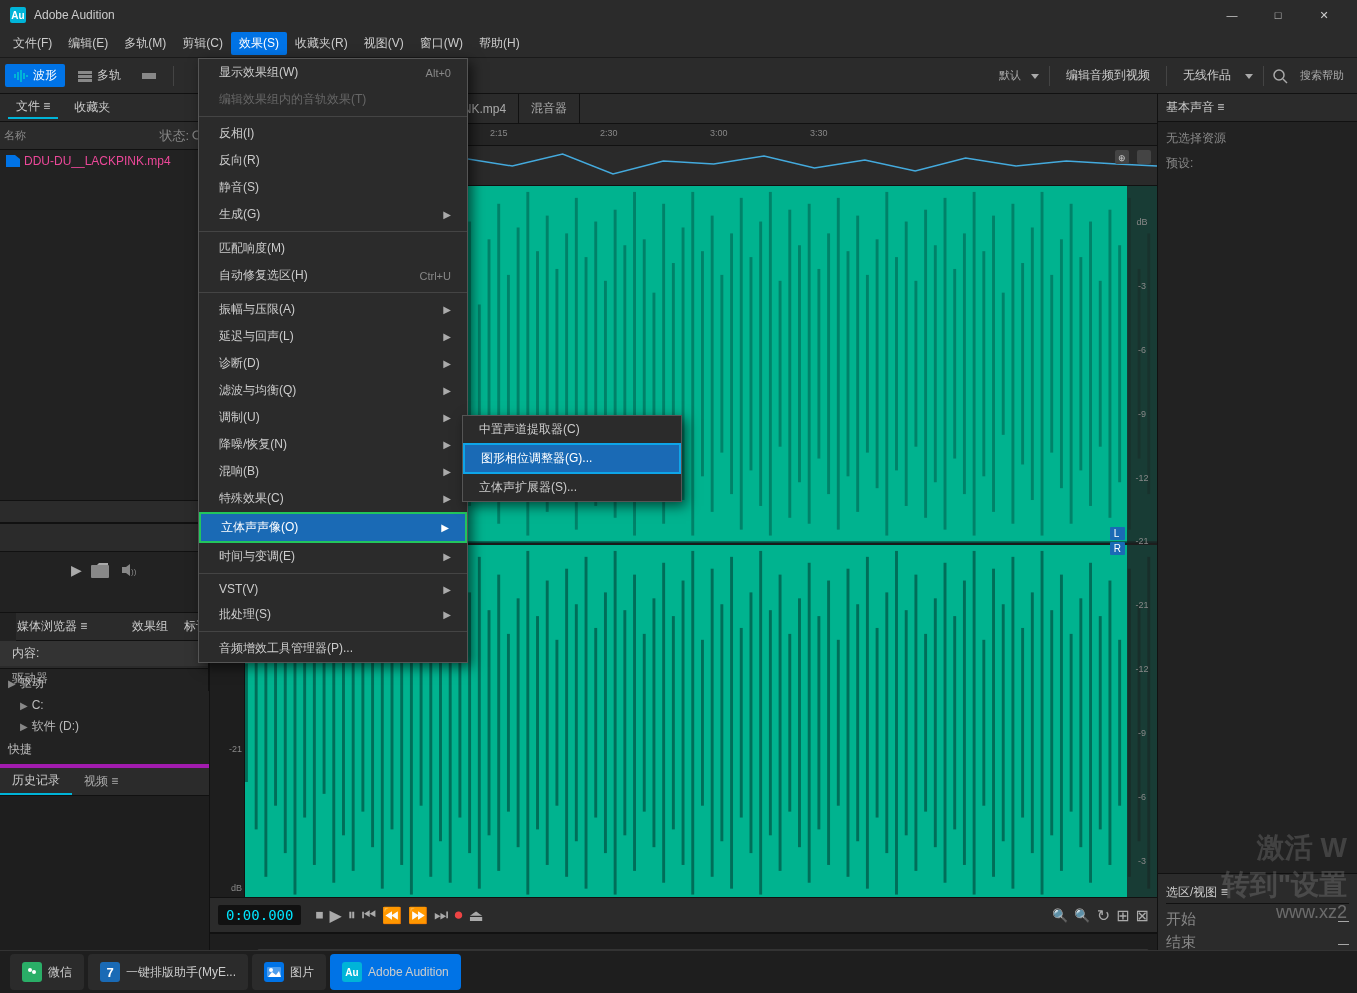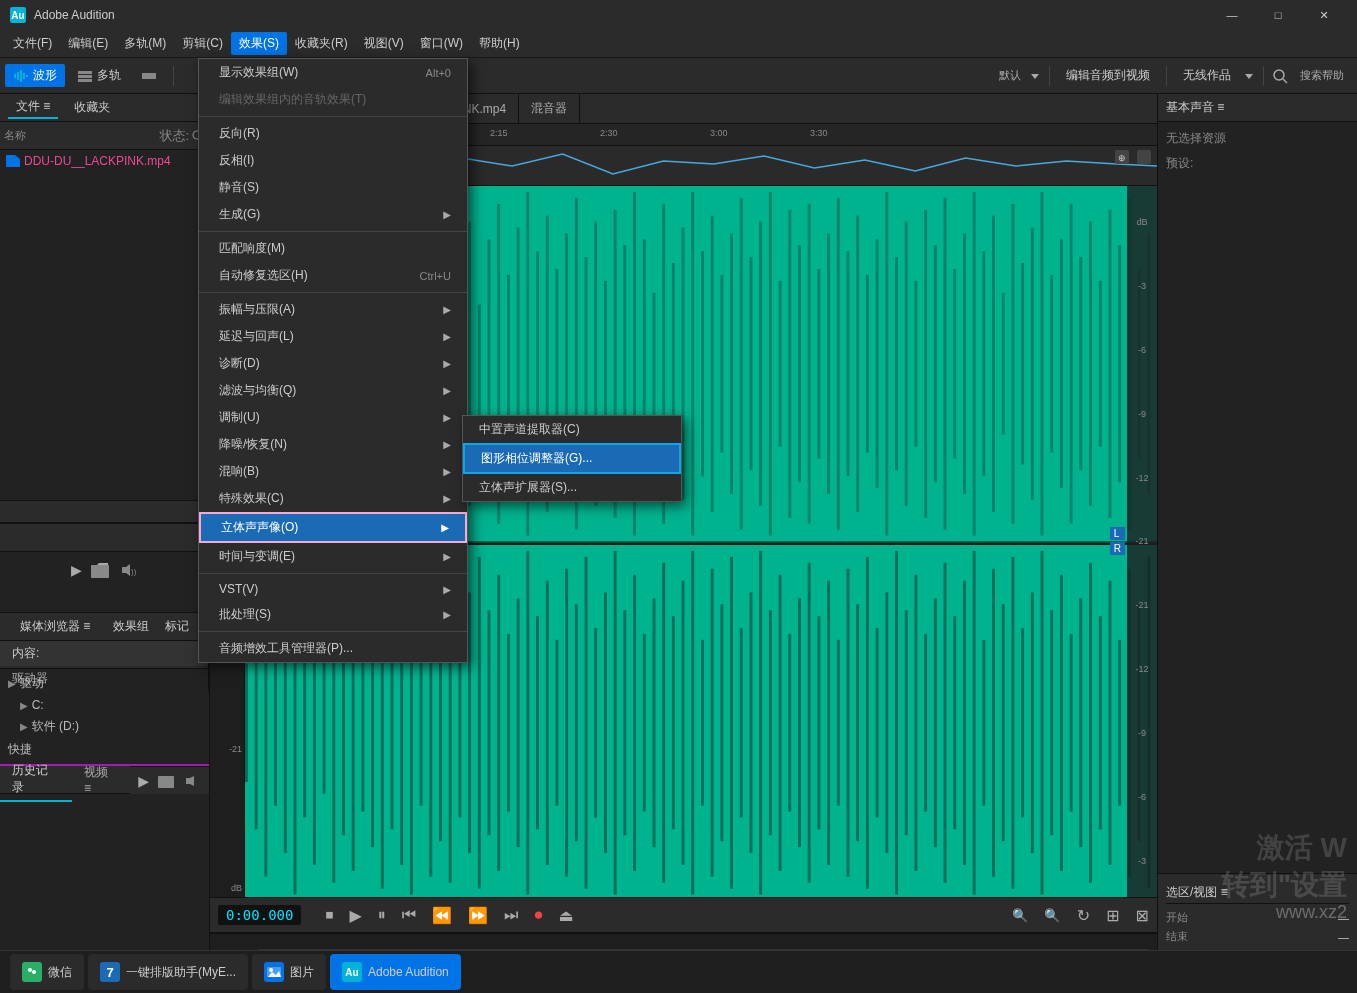--- a/index.html
+++ b/index.html
@@ -37,56 +37,56 @@
     #file-toolbar { display: flex; align-items: center; height: 28px; background: #2b2b2b; padding: 0 4px; gap: 2px; border-bottom: 1px solid #111; }
     #file-list { flex: 1; overflow: auto; padding: 2px; }
     .file-item { display: flex; align-items: center; gap: 4px; padding: 2px 4px; cursor: pointer; border-radius: 2px; font-size: 12px; color: #ec4899; }
     #status-bar-left { height: 22px; background: #2b2b2b; border-top: 1px solid #111; display: flex; align-items: center; padding: 0 8px; font-size: 11px; color: #888; }
 
     #playback-panel { display: flex; flex-direction: column; border-top: 1px solid #111; }
     #playback-controls { display: flex; align-items: center; justify-content: center; gap: 8px; padding: 8px; }
     .ctrl-btn { color: #aaa; cursor: pointer; font-size: 14px; }
 
     #media-panel { flex: 1; display: flex; flex-direction: column; }
-    #media-header { display: flex; align-items: center; height: 28px; background: #2b2b2b; padding: 0 20px; gap: 8px; border-bottom: 1px solid #111; }
+    #media-header { display: flex; align-items: center; height: 28px; background: #2b2b2b; padding: 0 1px; gap: 8px; border-bottom: 1px solid #111; margin-left: 16px; }
     .panel-label { font-size: 12px; color: #ccc; }
     #media-tabs { display: flex; gap: 0; height: 28px; background: #2b2b2b; border-bottom: 1px solid #111; flex-direction: column; }
     .media-tab { padding: 4px 12px; color: #aaa; cursor: pointer; font-size: 12px; border-right: 1px solid #111; }
     .media-tab.active { color: #ccc; background: #333; }
     #media-content { flex: 1; padding: 4px; display: flex; flex-direction: column; gap: 2px; }
     .drive-item { display: flex; align-items: center; gap: 4px; padding: 2px 4px; color: #bbb; cursor: pointer; font-size: 12px; }
     .drive-item .arrow { color: #888; font-size: 10px; }
 
-    #history-video-panel { height: 230px; border-top: 2px solid #a21caf; display: flex; flex-direction: row; }
+    #history-video-panel { height: 230px; border-top: 4px solid #a21caf; display: flex; flex-direction: column; }
     #hv-header { display: flex; align-items: center; height: 28px; background: #2b2b2b; border-bottom: 1px solid #111; }
     .hv-tab { padding: 4px 12px; color: #aaa; cursor: pointer; font-size: 12px; }
     .hv-tab.active { color: #ccc; border-bottom: 2px solid #00b4d8; }
     #hv-content { flex: 1; background: #1e1e1e; }
 
     
     #center-panel { flex: 1; display: flex; flex-direction: column; overflow: hidden; }
     #editor-tabs { display: flex; align-items: center; height: 30px; background: #2b2b2b; border-bottom: 1px solid #111; }
     .editor-tab { display: flex; align-items: center; gap: 6px; padding: 4px 12px; color: #aaa; cursor: pointer; font-size: 12px; border-right: 1px solid #111; height: 100%; }
     #waveform-area { position: relative; background: #1a1a1a; display: flex; flex-direction: column; }
     #waveform-timeline { height: 28px; background: #252525; border-bottom: 1px solid #111; display: flex; align-items: center; padding: 0 5px; }
-    #transport-bar { height: 36px; background: #2b2b2b; border-top: 1px solid #111; border-bottom: 1px solid #111; display: flex; align-items: center; padding: 0 8px; gap: 16px; }
+    #transport-bar { height: 36px; background: #2b2b2b; border-top: 1px solid #111; border-bottom: 1px solid #111; display: flex; align-items: center; padding: 0 8px; gap: 6px; }
     .transport-btn { color: #aaa; cursor: pointer; font-size: 16px; }
     .time-display { color: #00e5ff; font-size: 14px; font-family: monospace; padding: 2px 8px; background: #111; border-radius: 2px; margin-right: 8px; }
     #level-panel { height: 60px; background: #1e1e1e; border-top: 1px solid #111; display: flex; align-items: center; padding: 0 8px; }
     .level-label { color: #888; font-size: 11px; margin-right: 8px; }
 
     
     #right-panel { width: 200px; background: #222; display: flex; flex-direction: column; border-left: 1px solid #111; flex-shrink: 0; }
     #basic-sound-header { display: flex; align-items: center; height: 28px; background: #2b2b2b; padding: 0 8px; border-bottom: 1px solid #111; }
     #basic-sound-content { flex: 1; padding: 8px; color: #888; font-size: 12px; display: flex; flex-direction: column; gap: 8px; }
     #selection-view { height: 120px; background: #2b2b2b; border-top: 1px solid #111; padding: 8px; }
     #selection-header { display: flex; align-items: center; height: 22px; border-bottom: 1px solid #111; margin-bottom: 6px; }
     .sel-label { font-size: 12px; color: #ccc; }
     .sel-field { display: flex; justify-content: space-between; align-items: center; margin-bottom: 4px; }
-    .sel-field-label { color: #888; font-size: 11px; }
+    .sel-field-label { color: #888; font-size: 15px; }
     .sel-field-value { color: #ccc; font-size: 11px; }
 
     
     #effects-menu { position: absolute; top: 58px; left: 198px; width: 270px; background: #2b2b2b; border: 1px solid #555; box-shadow: 4px 4px 12px rgba(0,0,0,0.6); z-index: 1000; }
     .menu-separator { height: 1px; background: #444; margin: 3px 0; }
     .dropdown-item { display: flex; align-items: center; justify-content: space-between; padding: 5px 16px 5px 20px; color: #ccc; cursor: pointer; font-size: 12px; white-space: nowrap; }
     .dropdown-item.highlighted { background: #1a6ab5; color: white; }
     .dropdown-item .shortcut { color: #888; font-size: 11px; }
     .dropdown-item .arrow { color: #aaa; font-size: 10px; }
     .dropdown-item .grayed { color: #666; }
@@ -630,24 +630,24 @@
 <div id="effects-menu">
   <div class="dropdown-item">
     <span>显示效果组(W)</span>
     <span class="shortcut">Alt+0</span>
   </div>
   <div class="dropdown-item">
     <span class="grayed">编辑效果组内的音轨效果(T)</span>
   </div>
   <div class="menu-separator"></div>
   <div class="dropdown-item">
+    <span>反相(I)</span>
+  </div>
+  <div class="dropdown-item">
     <span>反向(R)</span>
-  </div>
-  <div class="dropdown-item">
-    <span>反相(I)</span>
   </div>
   <div class="dropdown-item">
     <span>静音(S)</span>
   </div>
   <div class="dropdown-item">
     <span>生成(G)</span>
     <span class="arrow">▶</span>
   </div>
   <div class="menu-separator"></div>
   <div class="dropdown-item">
@@ -683,21 +683,21 @@
     <span class="arrow">▶</span>
   </div>
   <div class="dropdown-item">
     <span>混响(B)</span>
     <span class="arrow">▶</span>
   </div>
   <div class="dropdown-item">
     <span>特殊效果(C)</span>
     <span class="arrow">▶</span>
   </div>
-  <div class="dropdown-item highlighted" style="border:2px solid #f9a8d4;background:#1a6ab5;">
+  <div class="dropdown-item highlighted" style="border:2px solid #22c55e;background:#1a6ab5;">
     <span>立体声声像(O)</span>
     <span class="arrow" style="color:#fff;">▶</span>
   </div>
   <div class="dropdown-item">
     <span>时间与变调(E)</span>
     <span class="arrow">▶</span>
   </div>
   <div class="menu-separator"></div>
   <div class="dropdown-item">
     <span>VST(V)</span>

